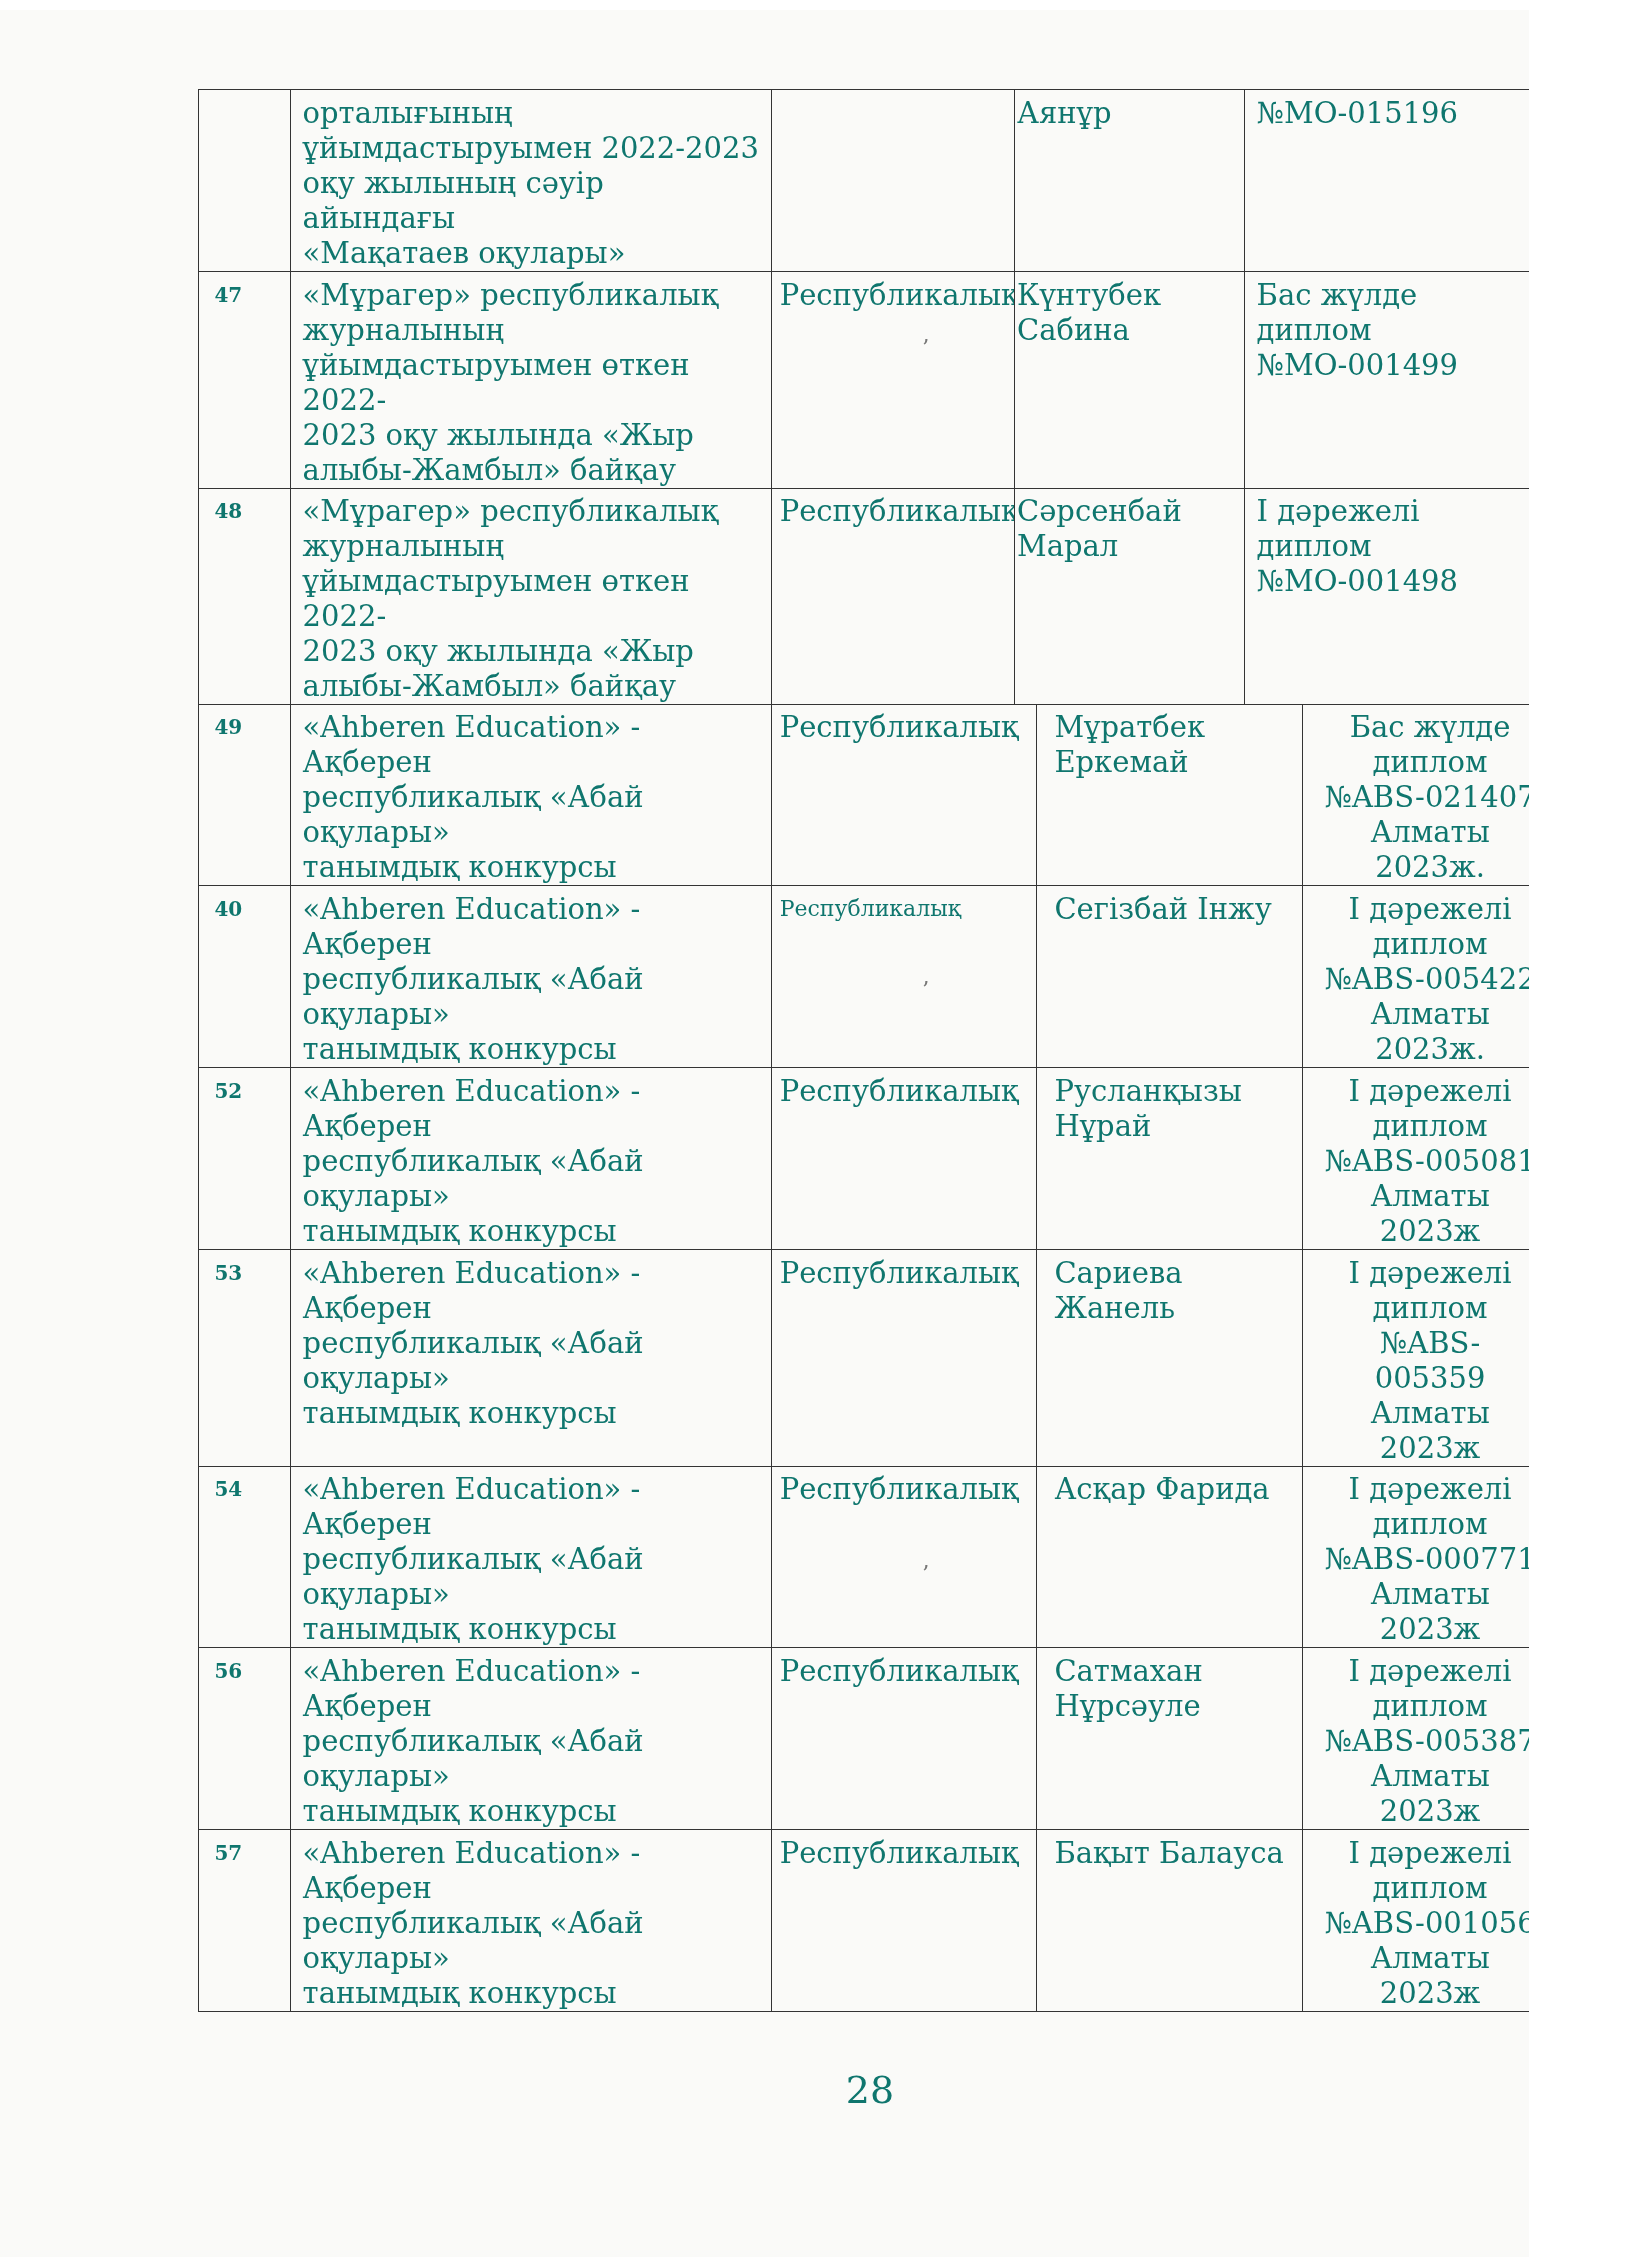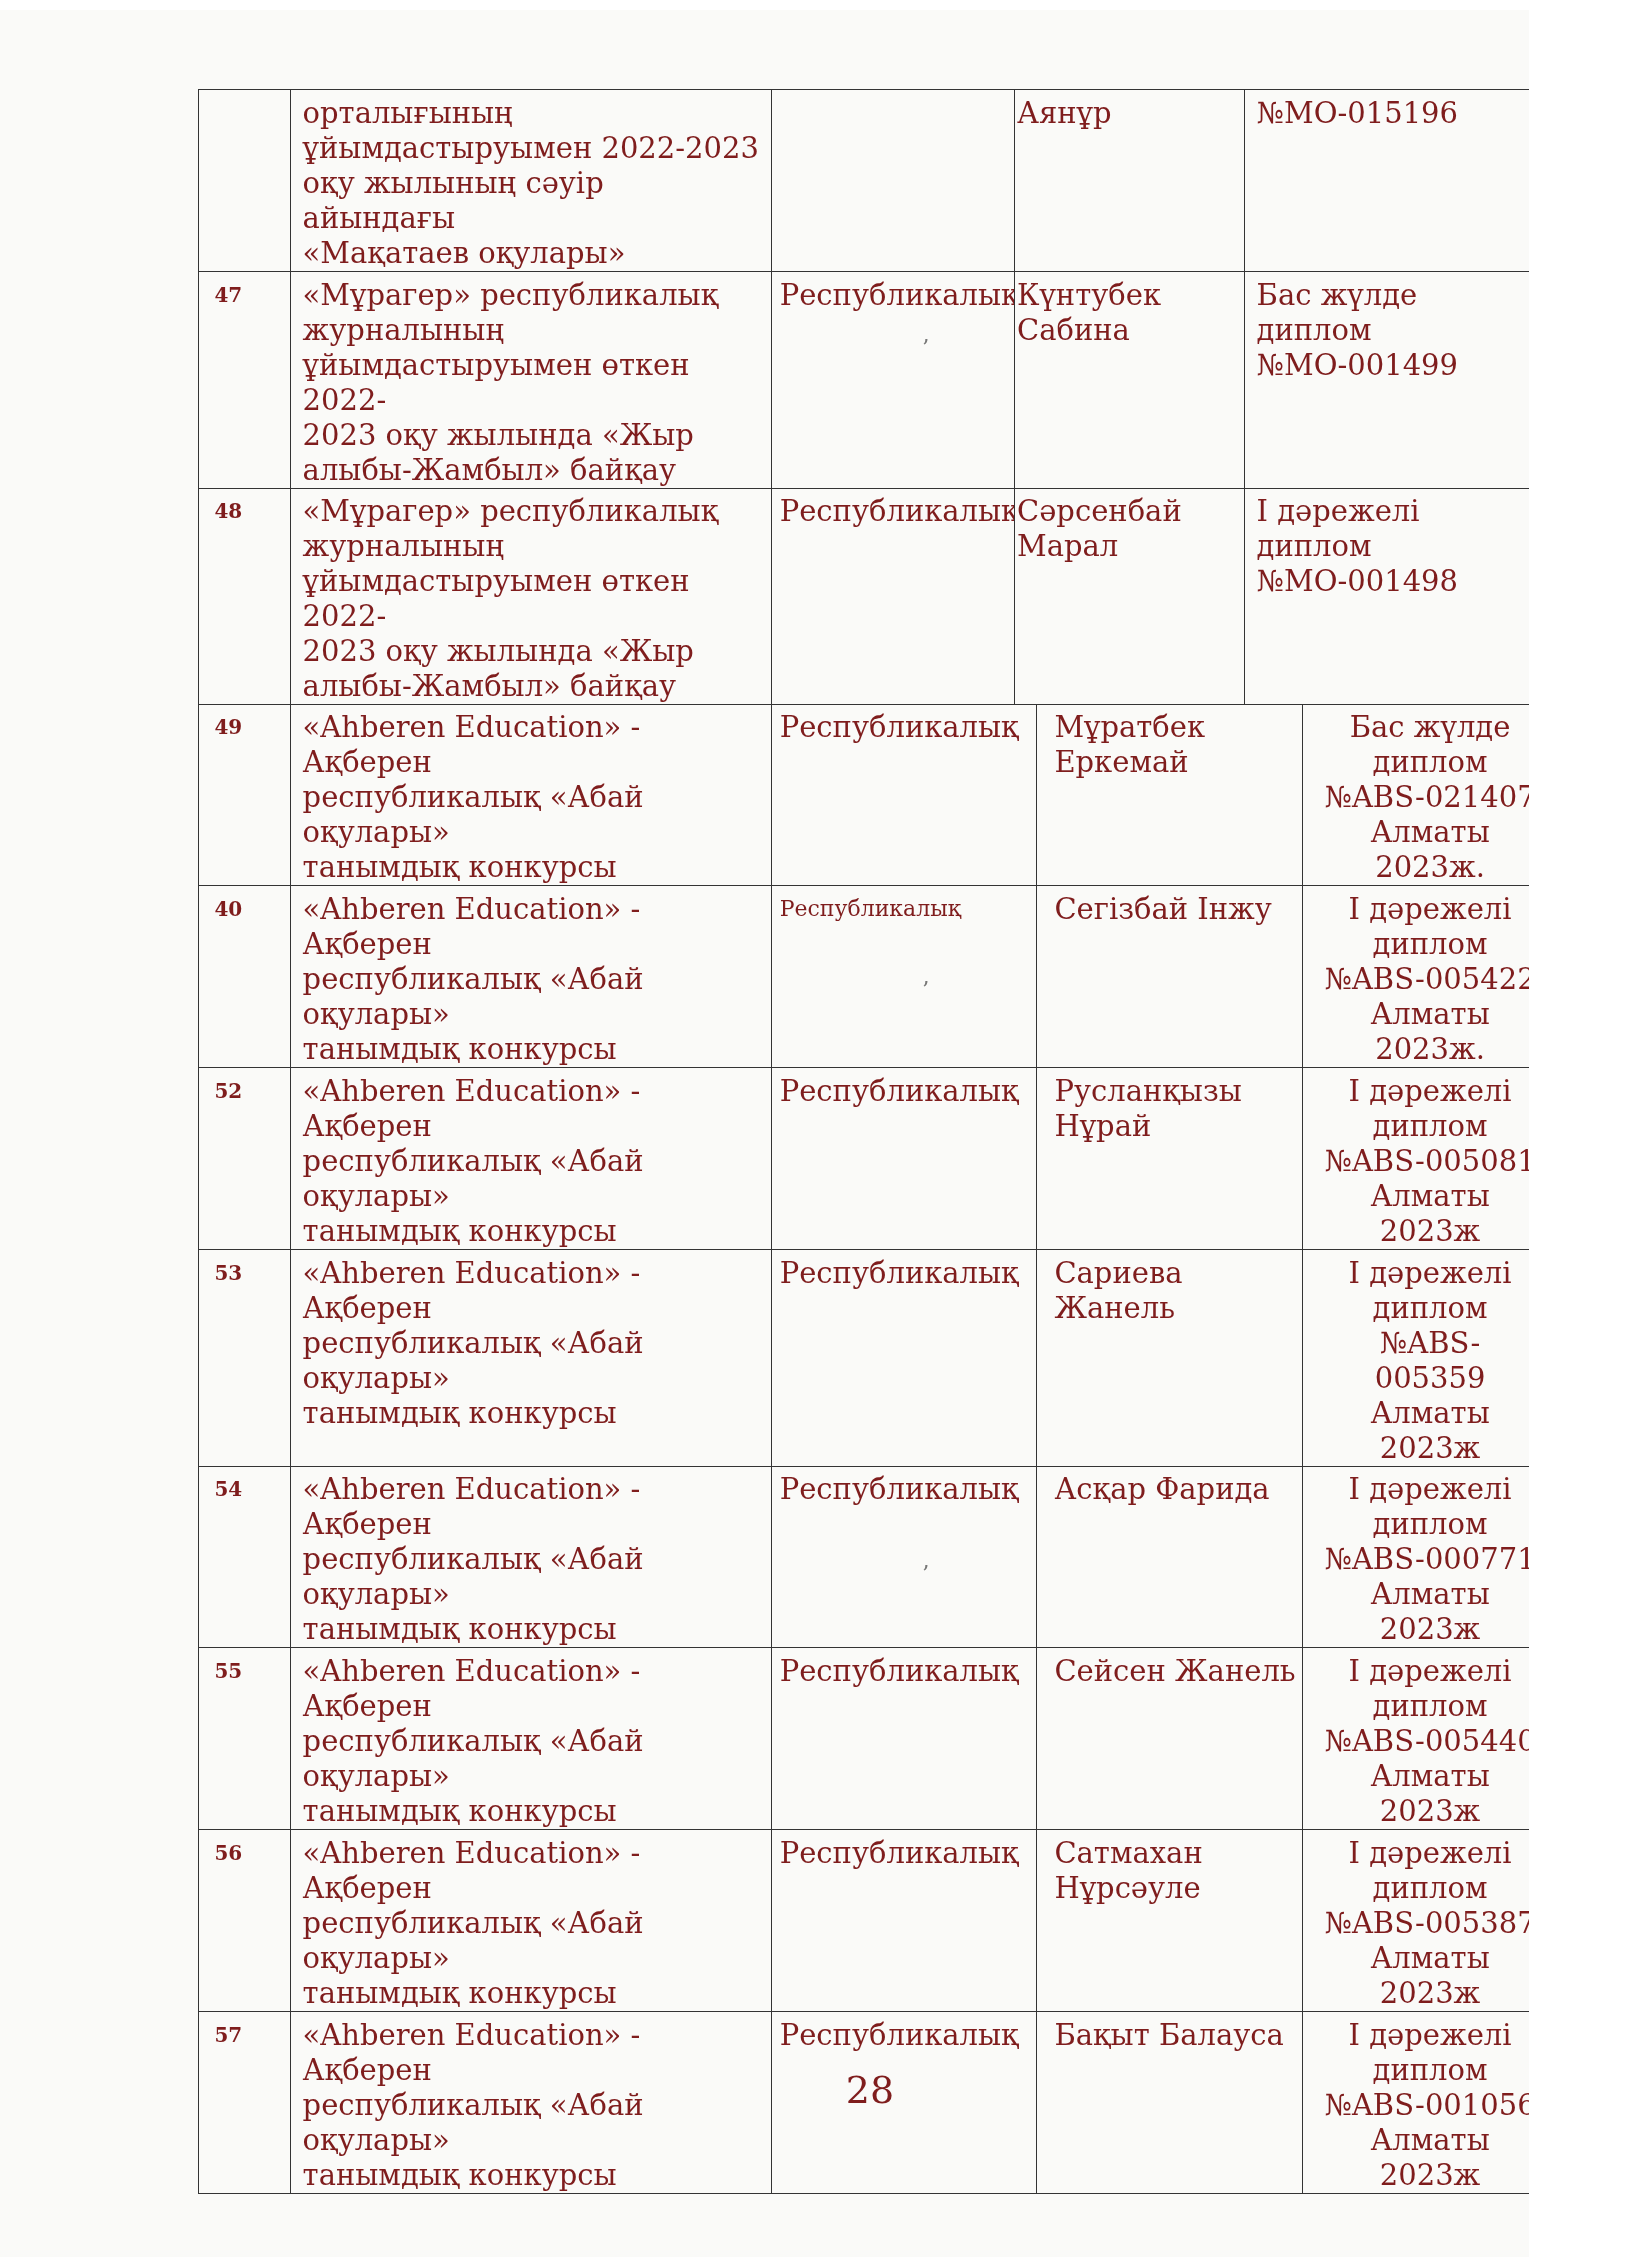--- a/index.html
+++ b/index.html
@@ -2,21 +2,21 @@
 <html><head>
 <meta charset="utf-8">
 <style>
   html,body{margin:0;padding:0;}
   .page{
     position:relative;
     width:1529px;
     height:2257px;
     background:#fafaf8;
     font-family:"DejaVu Serif","Liberation Serif",serif;
-    color:#7f1d1d;
+    color:#0f766e;
     overflow:hidden;
   }
   .page::before{ 
     content:"";
     position:absolute;left:0;top:0;width:100%;height:9.7px;
     background:#ffffff;
   }
   .table-wrap{
     position:absolute;
     left:198px;
@@ -211,32 +211,20 @@
         <td class="desc-cell">«Ahberen Education» - Ақберен
 республикалық «Абай оқулары»
 танымдық конкурсы</td>
         <td class="level-cell mark-b">Республикалық</td>
         <td class="name-cell">Асқар Фарида</td>
         <td class="award-cell">І дәрежелі
 диплом
 №ABS-000771
 Алматы 2023ж</td>
       </tr>
-      <tr class="hB6">
-        <td class="no-cell">55</td>
-        <td class="desc-cell">«Ahberen Education» - Ақберен
-республикалық «Абай оқулары»
-танымдық конкурсы</td>
-        <td class="level-cell">Республикалық</td>
-        <td class="name-cell">Сейсен Жанель</td>
-        <td class="award-cell">І дәрежелі
-диплом
-№ABS-005440
-Алматы 2023ж</td>
-      </tr>
       <tr class="hB7">
         <td class="no-cell">56</td>
         <td class="desc-cell">«Ahberen Education» - Ақберен
 республикалық «Абай оқулары»
 танымдық конкурсы</td>
         <td class="level-cell">Республикалық</td>
         <td class="name-cell">Сатмахан
 Нұрсәуле</td>
         <td class="award-cell">І дәрежелі
 диплом

